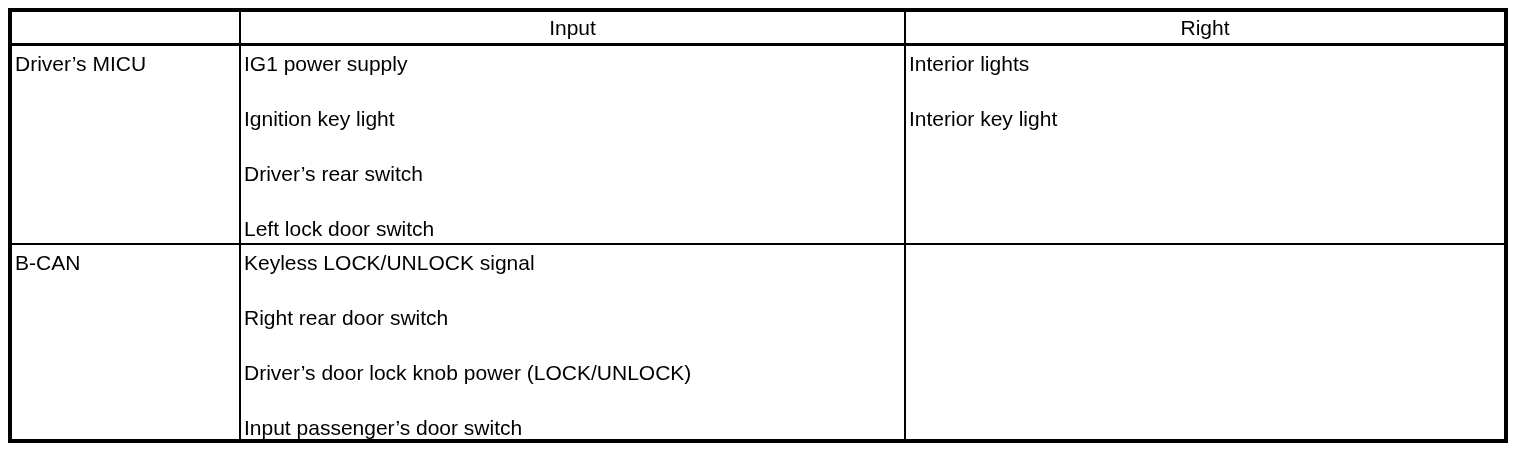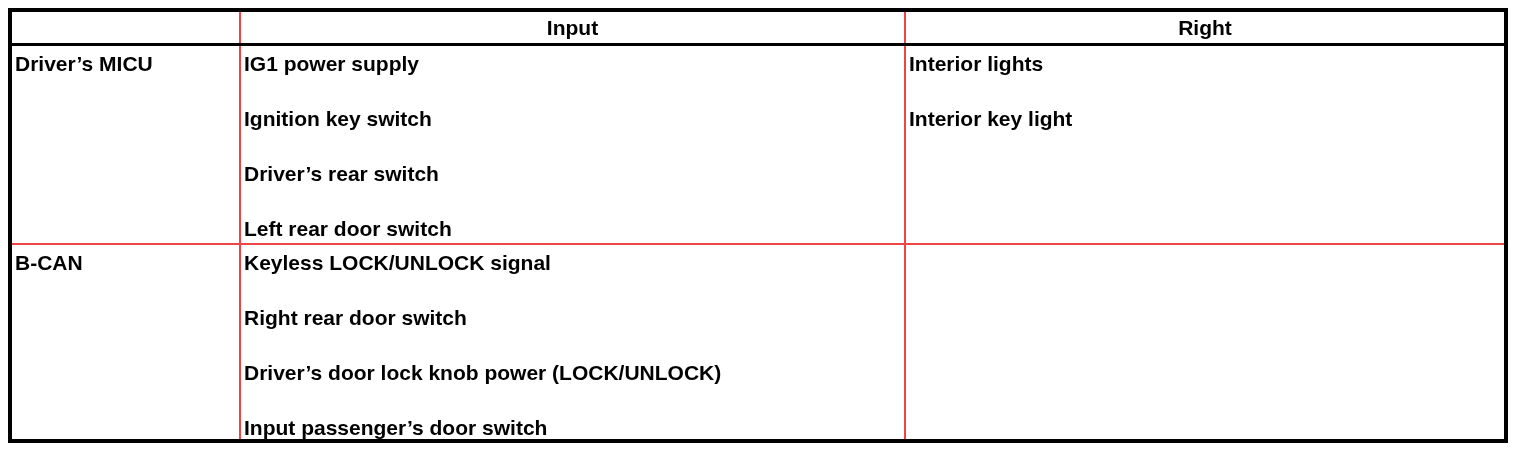--- a/index.html
+++ b/index.html
@@ -24,22 +24,22 @@
     border-collapse: collapse;
     table-layout: fixed;
     border: 4px solid #000000;
     font-size: 21px;
     color: #000000;
   }
   col.c1 { width: 230px; }
   col.c2 { width: 665px; }
   col.c3 { width: 601px; }
   th, td {
-    border: 2px solid #ef4444;
-    font-weight: 700;
+    border: 2px solid #000000;
+    font-weight: 400;
   }
   thead th {
     height: 31px;
     text-align: center;
     vertical-align: middle;
     border-bottom: 3px solid #000000;
     padding: 0;
     line-height: 22px;
   }
   tbody td {
@@ -73,23 +73,23 @@
         <th>Right</th>
       </tr>
     </thead>
     <tbody>
       <tr class="row-1">
         <td>
           <p>Driver’s MICU</p>
         </td>
         <td>
           <p>IG1 power supply</p>
-          <p>Ignition key switch</p>
+          <p>Ignition key light</p>
           <p>Driver’s rear switch</p>
-          <p>Left rear door switch</p>
+          <p>Left lock door switch</p>
         </td>
         <td>
           <p>Interior lights</p>
           <p>Interior key light</p>
         </td>
       </tr>
       <tr class="row-2">
         <td>
           <p>B-CAN</p>
         </td>

